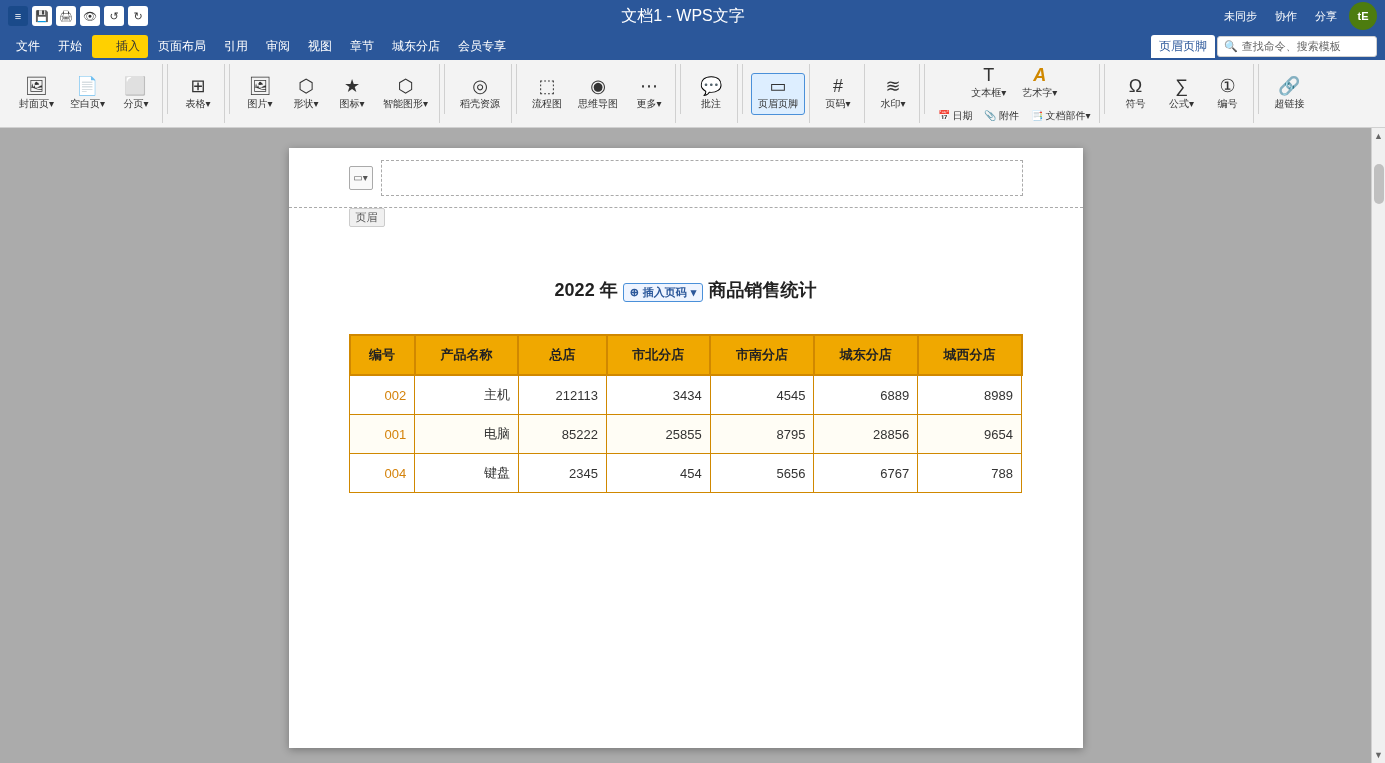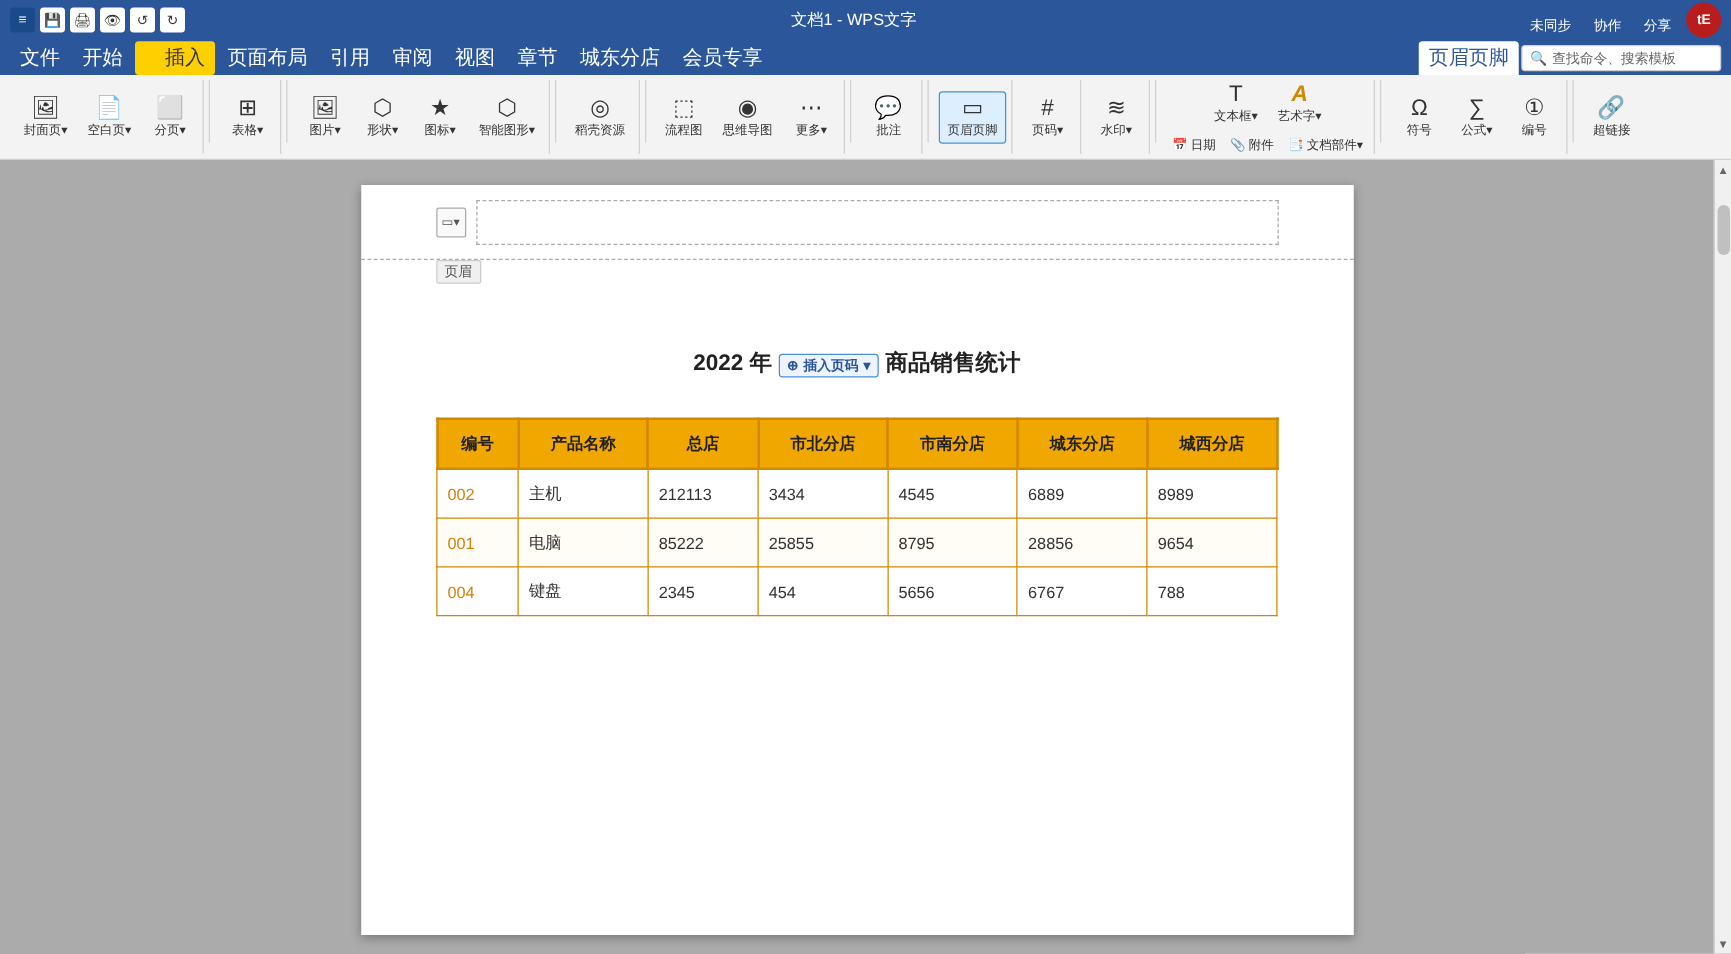--- a/index.html
+++ b/index.html
@@ -12,37 +12,37 @@
       display: flex;
       align-items: center;
       padding: 0 8px;
       gap: 6px;
     }
     .title-bar-left { display: flex; align-items: center; gap: 4px; }
     .title-btn { width: 20px; height: 20px; border-radius: 3px; border: none; cursor: pointer; display: flex; align-items: center; justify-content: center; font-size: 11px; }
     .title-btn-blue { background: #1a4a8a; color: white; }
     .title-btn-white { background: white; color: #333; }
     .title-bar-center { flex: 1; display: flex; align-items: center; justify-content: center; gap: 6px; }
-    .doc-title { color: white; font-size: 13px; }
-    .title-bar-right { display: flex; align-items: flex-end; gap: 6px; }
+    .doc-title { color: white; font-size: 16px; }
+    .title-bar-right { display: flex; align-items: center; gap: 6px; }
     .title-right-btn { background: none; border: none; color: white; font-size: 11px; cursor: pointer; padding: 2px 6px; }
-    .user-avatar { width: 28px; height: 28px; border-radius: 50%; background: #b91c1c; color: white; display: flex; align-items: center; justify-content: center; font-size: 11px; font-weight: bold; }
+    .user-avatar { width: 28px; height: 28px; border-radius: 50%; background: #4d7c0f; color: white; display: flex; align-items: center; justify-content: center; font-size: 11px; font-weight: bold; }
 
     
     .menu-bar {
       height: 28px;
       background: #2b579a;
       display: flex;
       align-items: center;
       padding: 0 8px;
       gap: 2px;
     }
     .menu-item {
       color: white;
-      font-size: 16px;
+      font-size: 12px;
       padding: 3px 8px;
       cursor: pointer;
       border-radius: 3px;
       white-space: nowrap;
     }
     .menu-item.active { background: white; color: #2b579a; border-radius: 3px 3px 0 0; }
     .menu-item.highlighted { background: #ffd000; color: #333; border-radius: 3px; padding-left: 24px; }
 
     
     .toolbar {
@@ -230,21 +230,21 @@
       background: #f0a800;
       color: #222;
       border: 2px solid #d08800;
       padding: 10px 8px;
       text-align: center;
       font-weight: bold;
     }
     .data-table td {
       border: 1px solid #d08800;
       padding: 10px 8px;
-      text-align: left;
+      text-align: right;
       color: #333;
     }
     .data-table td:first-child { color: #d4820a; }
     .data-table tr:nth-child(even) td { background: #fffdf5; }
     .data-table tr:nth-child(odd) td { background: white; }
 
     
     .toolbar-divider { width: 1px; background: #d0d0d0; height: 50px; margin: 0 2px; }
   </style>
 </head>

